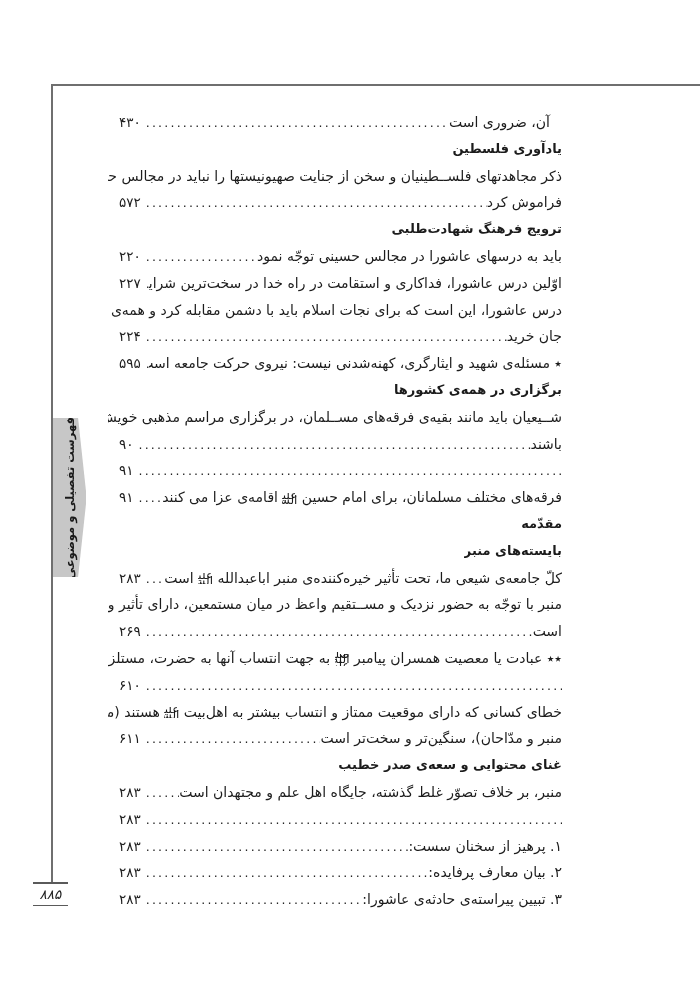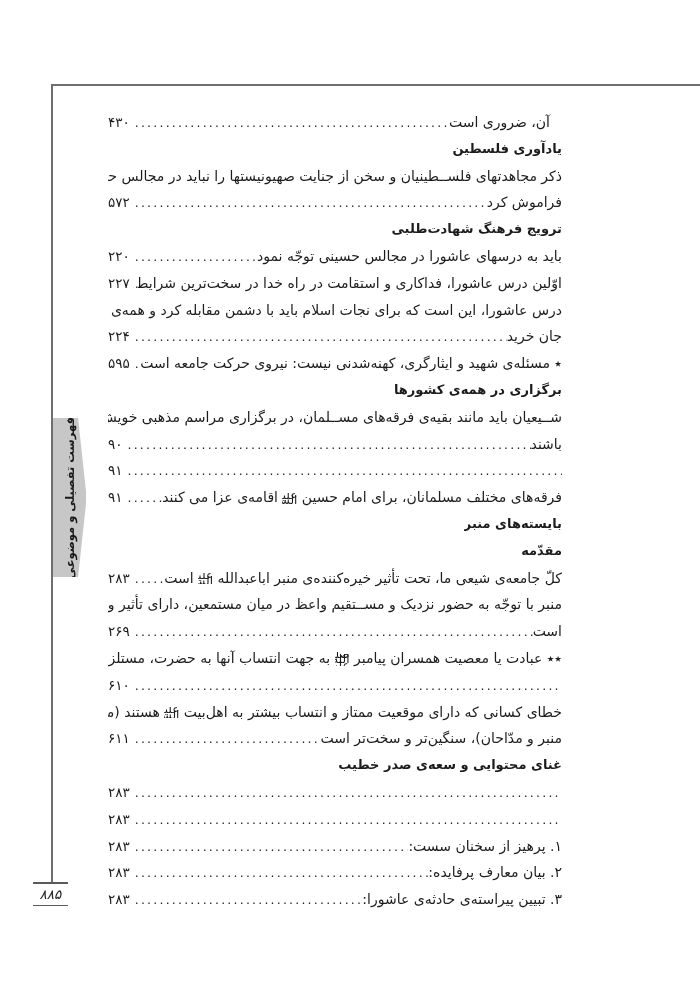--- a/index.html
+++ b/index.html
@@ -61,20 +61,21 @@
   .row.indent1 .t{padding-right:12px;}
   .dots{
     flex:1 0 6px; min-width:0; overflow:hidden;
     white-space:nowrap; direction:ltr;
     font-size:12.5px; letter-spacing:2.2px;
     color:#242424; padding:0 3px;
   }
   .num{
     flex:none; font-size:13.5px; direction:ltr;
     padding-right:2px;
+    margin-left:11px;
   }
   .hon{
     display:inline-block; width:15px;
     font-size:12px; line-height:5.5px;
     text-align:center; vertical-align:middle;
     white-space:normal; overflow:hidden;
     max-height:14px;
   }
 
   
@@ -155,25 +156,25 @@
       <div class="row entry">
         <span class="dots">............................................................................................................................................................................................................................</span>
         <span class="num">۹۱</span>
       </div>
       <div class="row entry">
         <span class="t">فرقه‌های مختلف مسلمانان، برای امام حسین <span class="hon">علیه السلام</span> اقامه‌ی عزا می کنند</span>
         <span class="dots">............................................................................................................................................................................................................................</span>
         <span class="num">۹۱</span>
       </div>
       <div class="row header">
+        <span class="t">مقدّمه</span>
+      </div>
+      <div class="row header">
         <span class="t">بایسته‌های منبر</span>
       </div>
-      <div class="row header">
-        <span class="t">مقدّمه</span>
-      </div>
       <div class="row entry">
         <span class="t">کلّ جامعه‌ی شیعی ما، تحت تأثیر خیره‌کننده‌ی منبر اباعبدالله <span class="hon">علیه السلام</span> است</span>
         <span class="dots">............................................................................................................................................................................................................................</span>
         <span class="num">۲۸۳</span>
       </div>
       <div class="row wrap">
         <span class="t">منبر با توجّه به حضور نزدیک و مســتقیم واعظ در میان مستمعین، دارای تأثیر ویژه‌ای</span>
       </div>
       <div class="row entry">
         <span class="t">است</span>
@@ -192,20 +193,21 @@
       </div>
       <div class="row entry">
         <span class="t">منبر و مدّاحان)، سنگین‌تر و سخت‌تر است</span>
         <span class="dots">............................................................................................................................................................................................................................</span>
         <span class="num">۶۱۱</span>
       </div>
       <div class="row header">
         <span class="t">غنای محتوایی و سعه‌ی صدر خطیب</span>
       </div>
       <div class="row entry">
+        <span class="t">منبر، بر خلاف تصوّر غلط گذشته، جایگاه اهل علم و مجتهدان است</span>
         <span class="dots">............................................................................................................................................................................................................................</span>
         <span class="num">۲۸۳</span>
       </div>
       <div class="row entry">
         <span class="dots">............................................................................................................................................................................................................................</span>
         <span class="num">۲۸۳</span>
       </div>
       <div class="row entry">
         <span class="t">۱. پرهیز از سخنان سست:</span>
         <span class="dots">............................................................................................................................................................................................................................</span>

